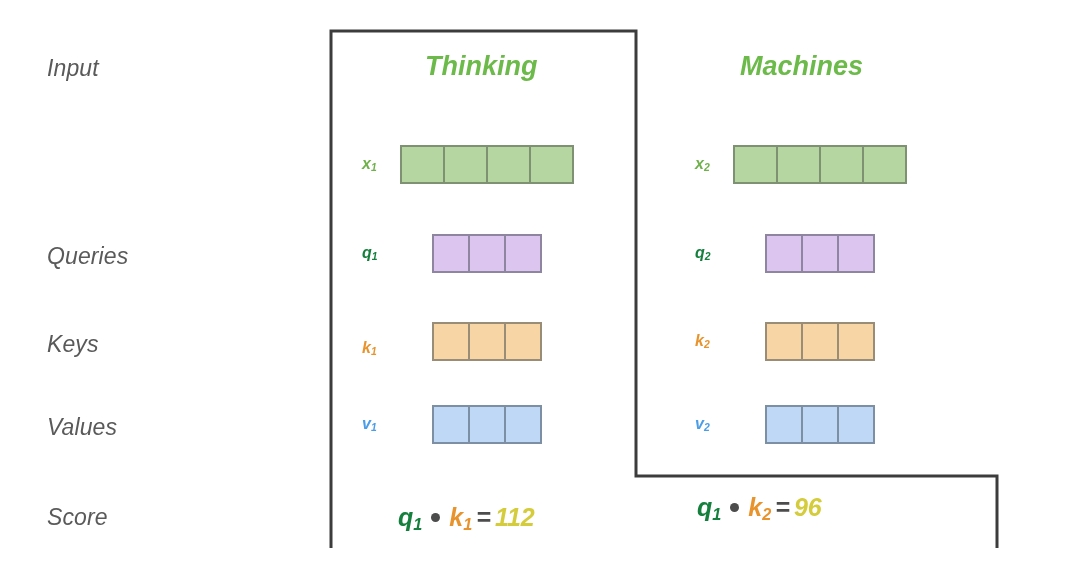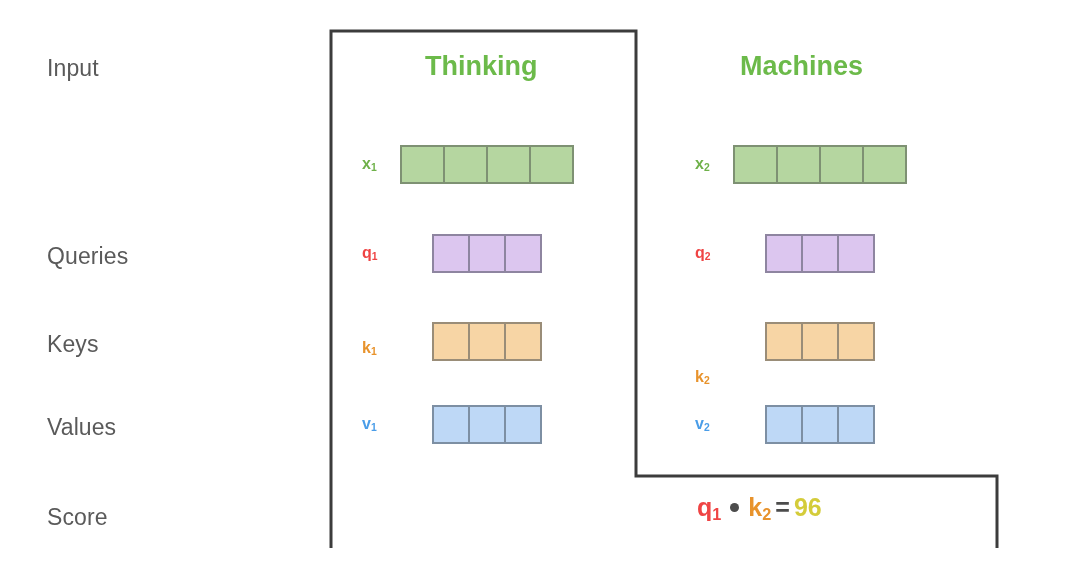--- a/index.html
+++ b/index.html
@@ -10,20 +10,21 @@
   }
   body {
     font-family: "Liberation Sans", "DejaVu Sans", sans-serif;
   }
   #stage {
     position: relative;
     width: 1080px;
     height: 548px;
     background: #ffffff;
     overflow: hidden;
+    font-style: italic;
   }
 
   
   .row-label {
     position: absolute;
     left: 47px;
     font-size: 23px;
     color: #5a5a5a;
     letter-spacing: 0.1px;
     white-space: nowrap;
@@ -49,21 +50,21 @@
     line-height: 1;
   }
   .vec-label sub {
     font-size: 0.65em;
     font-weight: bold;
     vertical-align: baseline;
     position: relative;
     bottom: -0.22em;
   }
   .c-green  { color: #6fb14a; }
-  .c-purple { color: #ef4444; }
+  .c-purple { color: #15803d; }
   .c-orange { color: #e8932c; }
   .c-blue   { color: #4a9de8; }
   .c-olive  { color: #d4cc3a; }
 
   
   .vec-strip {
     position: absolute;
     display: flex;
     box-sizing: border-box;
   }
@@ -161,41 +162,44 @@
 
   <div class="vec-label c-blue" style="left:362px; top:416px;">
     <span>v</span><sub>1</sub>
   </div>
   <div class="vec-strip strip-blue" id="strip-v1" style="left:432px; top:405px;">
       <div class="vec-cell" style="width: 38px; height: 39px;"></div>
       <div class="vec-cell" style="width: 38px; height: 39px;"></div>
       <div class="vec-cell" style="width: 38px; height: 39px;"></div>
     </div>
 
+  <div class="score-expr" style="left:398px; top:505px;">
+    <span class="tok c-purple"><span>q</span><sub>1</sub></span><span class="dot-op"></span><span class="tok c-orange"><span>k</span><sub>1</sub></span><span class="eq-op">=</span><span class="tok c-olive">112</span>
+  </div>
 
   <div class="vec-label c-green" style="left:695px; top:156px;">
     <span>x</span><sub>2</sub>
   </div>
   <div class="vec-strip strip-green" id="strip-x2" style="left:733px; top:145px;">
       <div class="vec-cell" style="width: 45px; height: 39px;"></div>
       <div class="vec-cell" style="width: 45px; height: 39px;"></div>
       <div class="vec-cell" style="width: 45px; height: 39px;"></div>
       <div class="vec-cell" style="width: 45px; height: 39px;"></div>
     </div>
 
   <div class="vec-label c-purple" style="left:695px; top:245px;">
     <span>q</span><sub>2</sub>
   </div>
   <div class="vec-strip strip-purple" id="strip-q2" style="left:765px; top:234px;">
       <div class="vec-cell" style="width: 38px; height: 39px;"></div>
       <div class="vec-cell" style="width: 38px; height: 39px;"></div>
       <div class="vec-cell" style="width: 38px; height: 39px;"></div>
     </div>
 
-  <div class="vec-label c-orange" style="left:695px; top:333px;margin-top:36px;">
+  <div class="vec-label c-orange" style="left:695px; top:333px;">
     <span>k</span><sub>2</sub>
   </div>
   <div class="vec-strip strip-orange" id="strip-k2" style="left:765px; top:322px;">
       <div class="vec-cell" style="width: 38px; height: 39px;"></div>
       <div class="vec-cell" style="width: 38px; height: 39px;"></div>
       <div class="vec-cell" style="width: 38px; height: 39px;"></div>
     </div>
 
   <div class="vec-label c-blue" style="left:695px; top:416px;">
     <span>v</span><sub>2</sub>

